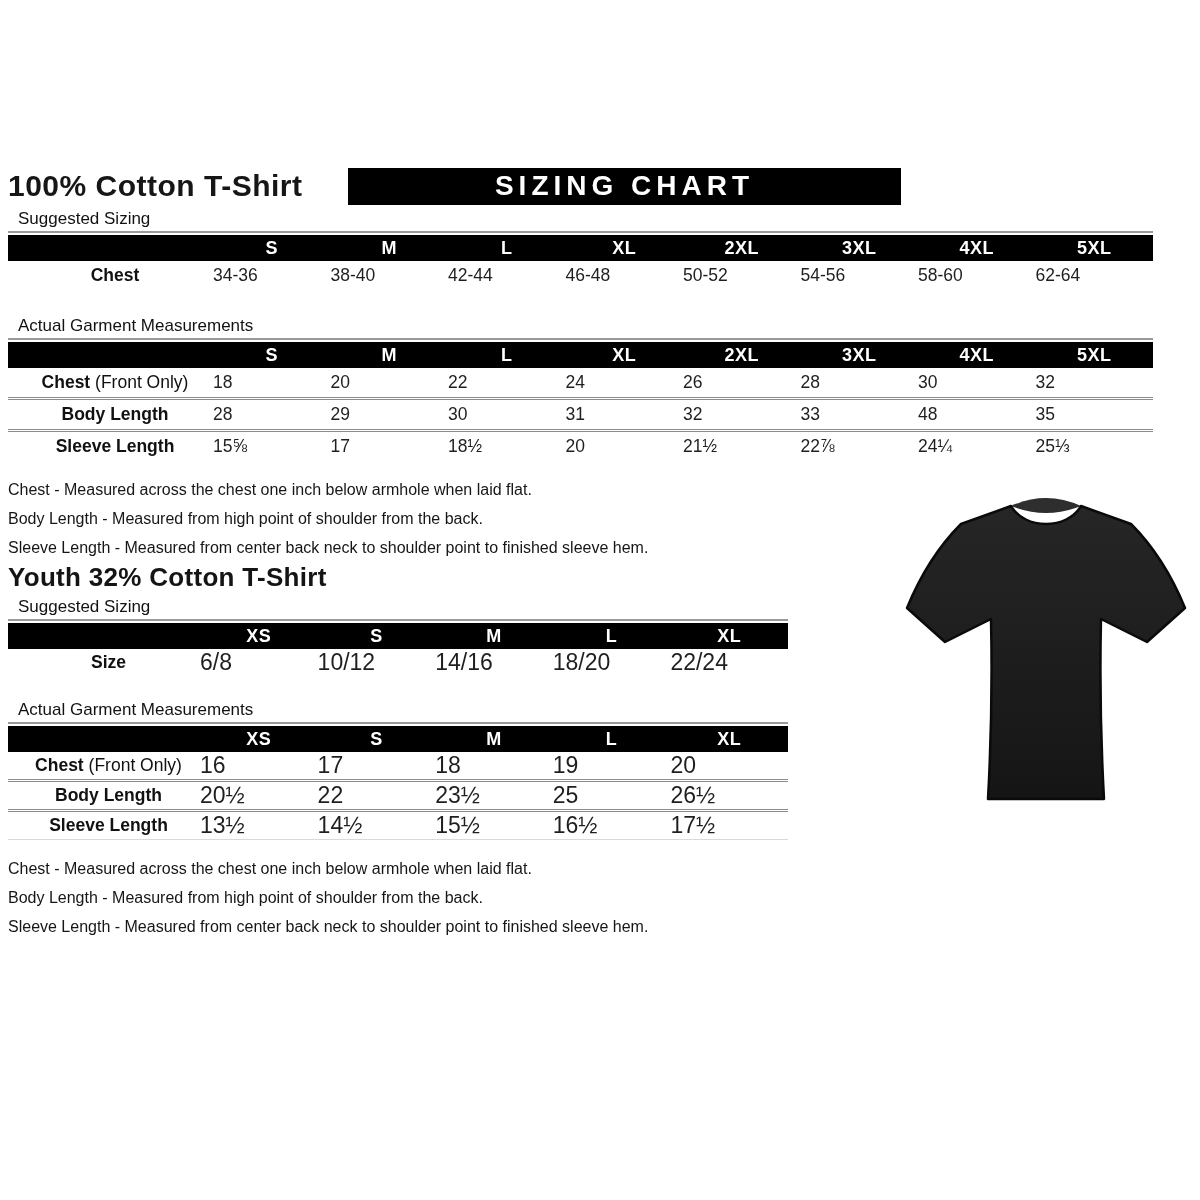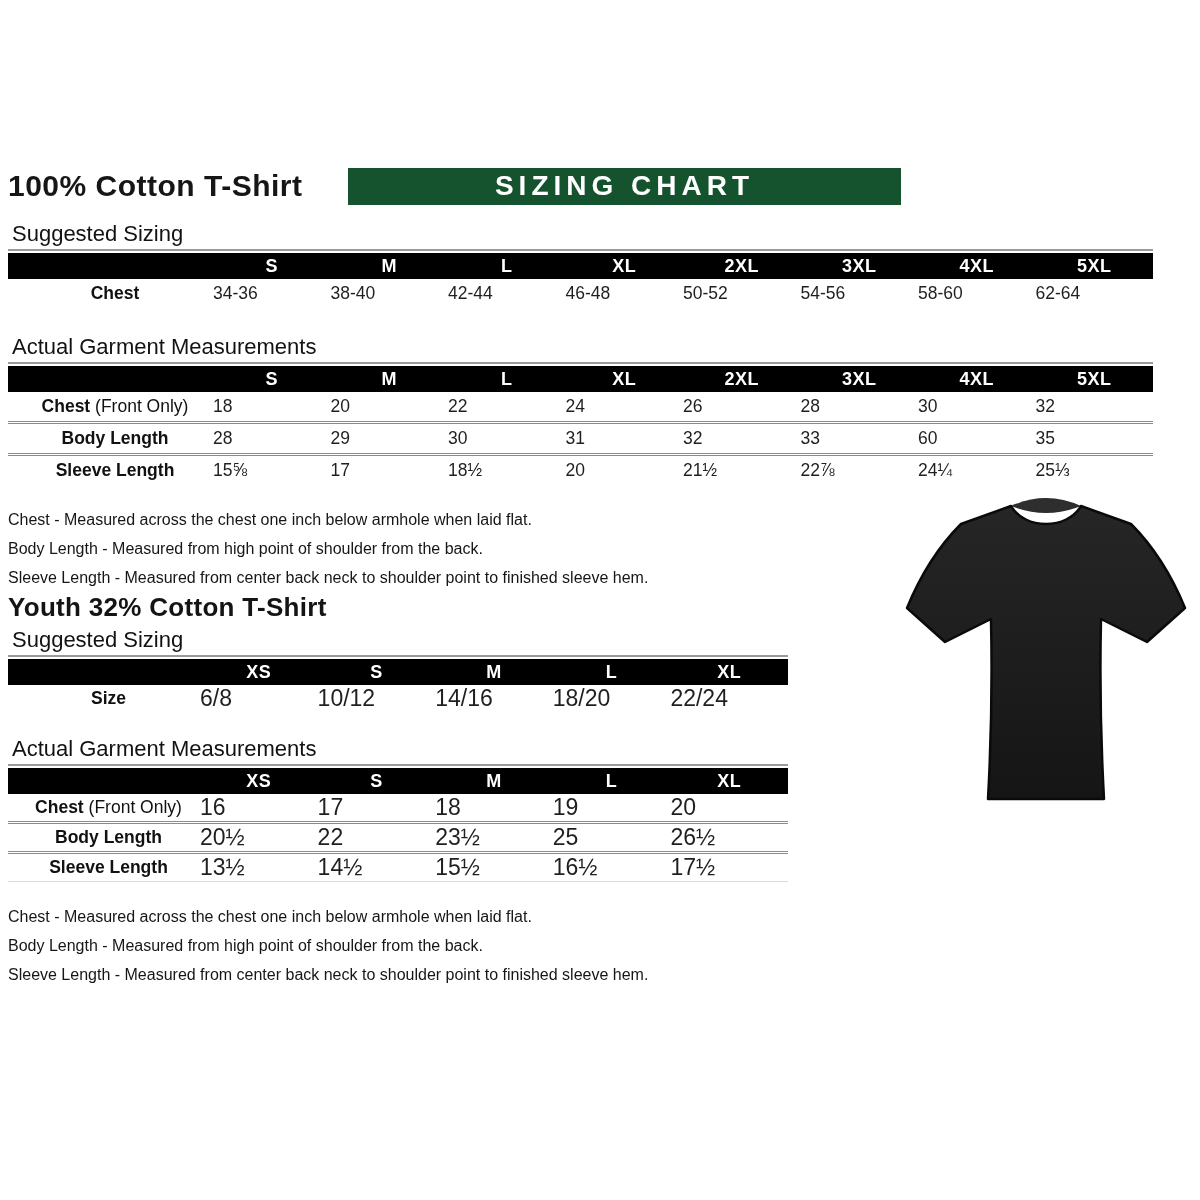--- a/index.html
+++ b/index.html
@@ -5,25 +5,25 @@
   html,body{margin:0;padding:0;background:#ffffff;}
   body{
     position:relative;
     width:1200px;height:1200px;
     box-sizing:border-box;
     padding:167px 0 0 8px;
     font-family:"Liberation Sans","DejaVu Sans",sans-serif;
     color:#1a1a1a;
     overflow:hidden;
   }
-  .header-row{display:flex;align-items:center;height:38px;margin-bottom:16px;}
+  .header-row{display:flex;align-items:center;height:38px;margin-bottom:4px;}
   .page-title{font-size:30px;font-weight:bold;margin:0;width:340px;letter-spacing:0.5px;color:#161616;}
-  .banner{width:553px;height:37px;background:#14532d;display:flex;align-items:center;justify-content:center;}
+  .banner{width:553px;height:37px;background:#000000;display:flex;align-items:center;justify-content:center;}
   .banner span{color:#fff;font-size:28px;font-weight:800;letter-spacing:5px;}
-  .sub-label{font-size:22px;color:#121212;margin:4px 0 2px 4px;}
+  .sub-label{font-size:17px;color:#121212;margin:4px 0 2px 10px;}
   .topline{height:2px;background:#9a9a9a;margin:1px 0 2px 0;}
   .w-adult{width:1145px;}
   .w-youth{width:780px;}
   table.size-table{border-collapse:collapse;table-layout:fixed;}
   table.adult{width:1145px;}
   table.youth{width:780px;}
   table.size-table thead th{
     background:#000;color:#fff;font-size:18px;font-weight:bold;
     height:26px;padding:0;text-align:center;letter-spacing:0.5px;
   }
@@ -33,21 +33,21 @@
     text-align:left;font-size:17.5px;color:#1f1f1f;height:29px;padding:0;
   }
   table.youth tbody td{height:27px;font-size:23px;}
   table.size-table tbody th.rowlabel{
     text-align:center;padding-left:10px;font-size:17.5px;font-weight:normal;color:#111;
   }
   table.size-table .bold{font-weight:bold;}
   table.size-table .suffix{font-weight:normal;}
   table.size-table tbody tr:not(:last-child){border-bottom:3px double #8c8c8c;}
   table.youth-actual tbody tr:last-child{border-bottom:1px solid #d9d9d9;}
-  .notes{margin-top:20px;}
+  .notes{margin-top:14px;}
   .note-line{font-size:16px;line-height:29px;color:#161616;}
   .youth-heading{font-size:26px;font-weight:bold;margin:0 0 4px 0;color:#141414;letter-spacing:0.3px;}
   .mt-gap{margin-top:26px;}
   .mt-gap-sm{margin-top:24px;}
   .tshirt{position:absolute;left:900px;top:487px;}
 </style>
 </head>
 <body>
 
 <div class="header-row">
@@ -118,21 +118,21 @@
           <td>32</td>
         </tr>
         <tr>
           <th class="rowlabel"><span class="bold">Body Length</span></th>
           <td>28</td>
           <td>29</td>
           <td>30</td>
           <td>31</td>
           <td>32</td>
           <td>33</td>
-          <td>60</td>
+          <td>48</td>
           <td>35</td>
         </tr>
         <tr>
           <th class="rowlabel"><span class="bold">Sleeve Length</span></th>
           <td>15⅝</td>
           <td>17</td>
           <td>18½</td>
           <td>20</td>
           <td>21½</td>
           <td>22⅞</td>

